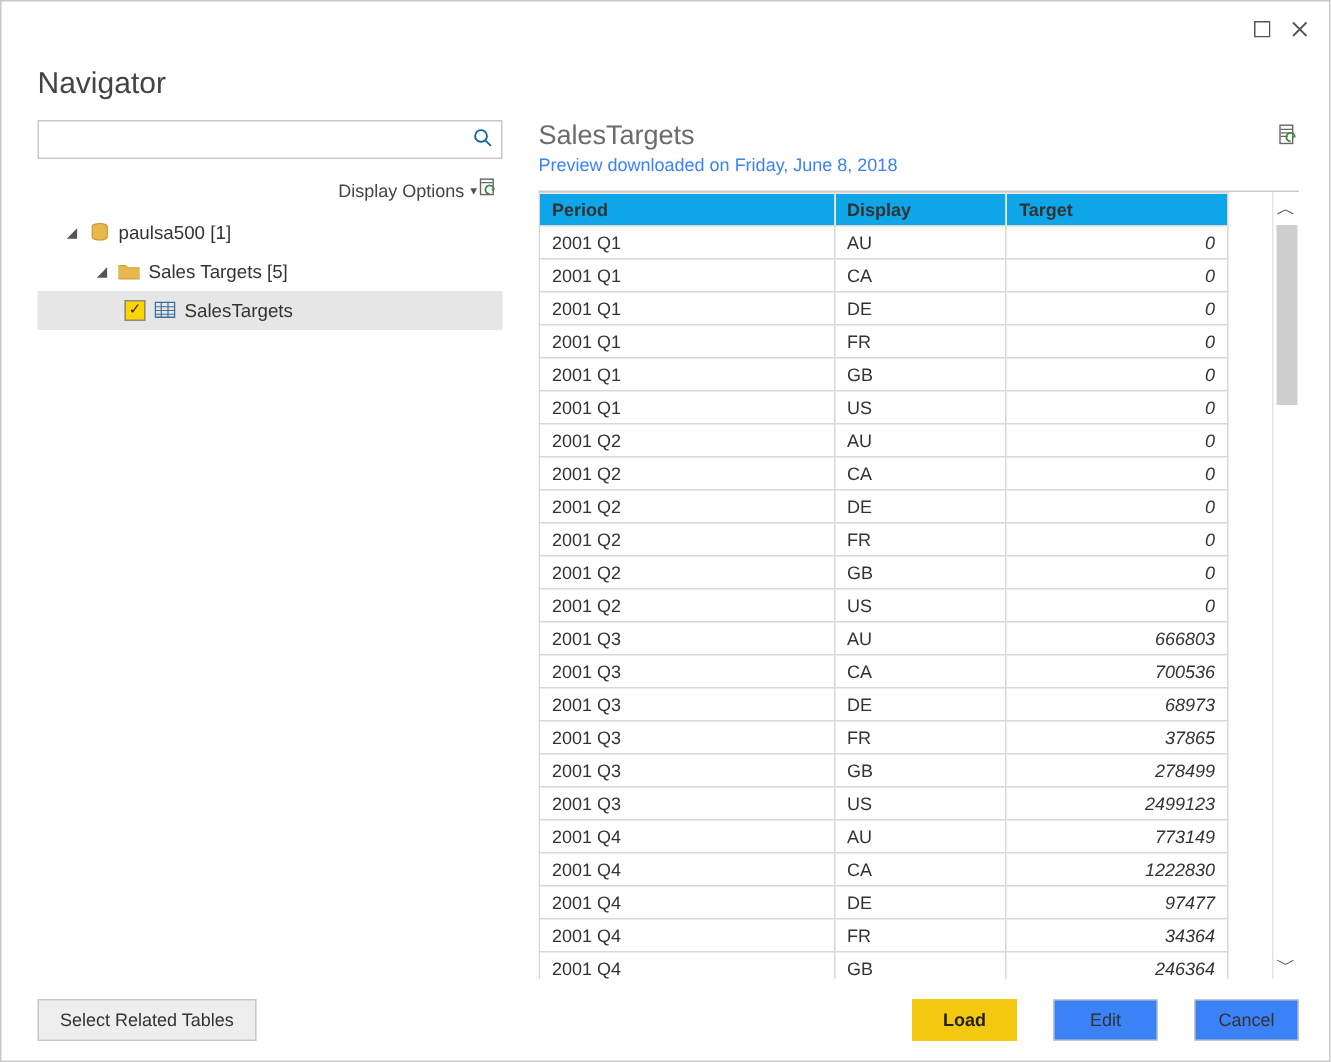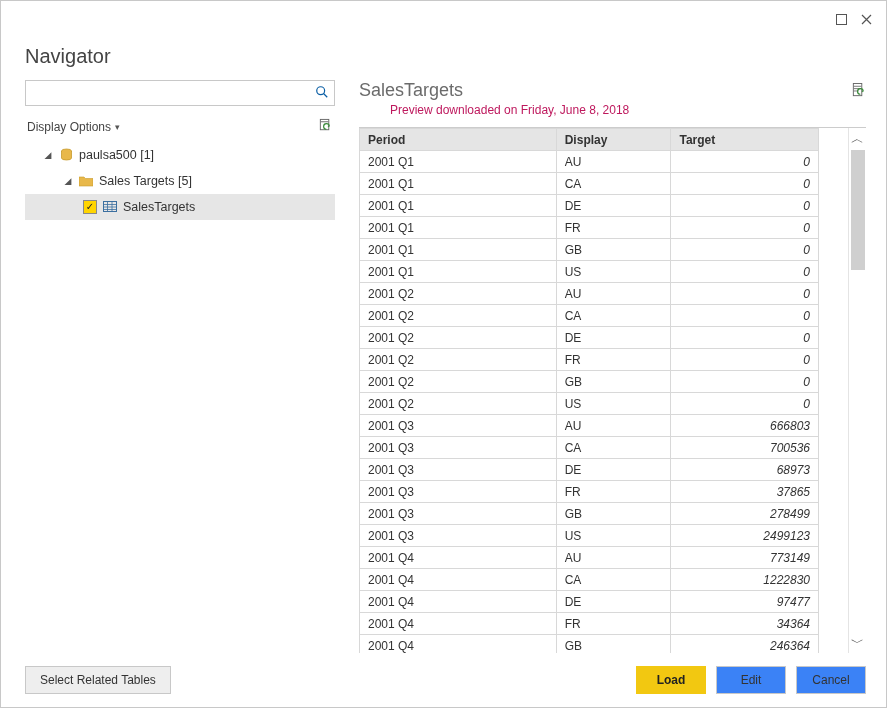--- a/index.html
+++ b/index.html
@@ -59,21 +59,21 @@
     outline:none;
   }
   .search-icon {
     position:absolute;
     right:6px; top:5px;
     color:#0b5fa5;
   }
   .display-row {
     display:flex;
     align-items:center;
-    justify-content:space-between;
+    justify-content:flex-end;
     padding: 2px 2px 6px 2px;
   }
   .display-options {
     display:flex;
     align-items:center;
     gap:4px;
     color:#444;
     cursor:pointer;
   }
   .display-options .chev { font-size:9px; color:#555;}
@@ -129,23 +129,22 @@
     justify-content:space-between;
   }
   .table-title {
     font-size:18px;
     font-weight:400;
     color:#6b6b6b;
     margin-bottom:2px;
   }
   .table-sub {
     font-size:12px;
-    color:#be185d;
+    color:#3b82f6;
     margin-bottom:10px;
-    margin-left:31px;
   }
   .page-add-icon { color:#555; cursor:pointer; margin-top:2px;}
 
   .grid-wrap {
     flex:1;
     display:flex;
     overflow:hidden;
     border-top:1px solid #ccc;
   }
   .grid {
@@ -157,21 +156,21 @@
   .grid th, .grid td {
     border:1px solid #d8d8d8;
     padding: 3px 8px;
     height:22px;
     font-size:12px;
     text-align:left;
     white-space:nowrap;
     overflow:hidden;
   }
   .grid th {
-    background:#e5e5e5;
+    background:#0ea5e9;
     font-weight:600;
     color:#333;
   }
   .grid td.num { text-align:right; font-style:italic; color:#333;}
   .grid-scroll {
     flex:1;
     overflow:hidden;
   }
   .col-period{ width:120px;}
   .col-country{ width:70px;}
@@ -195,21 +194,21 @@
     width:14px;
     height:120px;
     background:#cfcfcf;
   }
 
   .footer {
     height:54px;
     display:flex;
     align-items:center;
     padding: 0 20px 0 24px;
-    gap:10px;
+    gap:24px;
   }
   .footer .spacer{flex:1;}
   .btn {
     height:28px;
     min-width:70px;
     padding:0 14px;
     border:1px solid #c8c8c8;
     background:#3b82f6;
     font-size:12px;
     color:#333;

